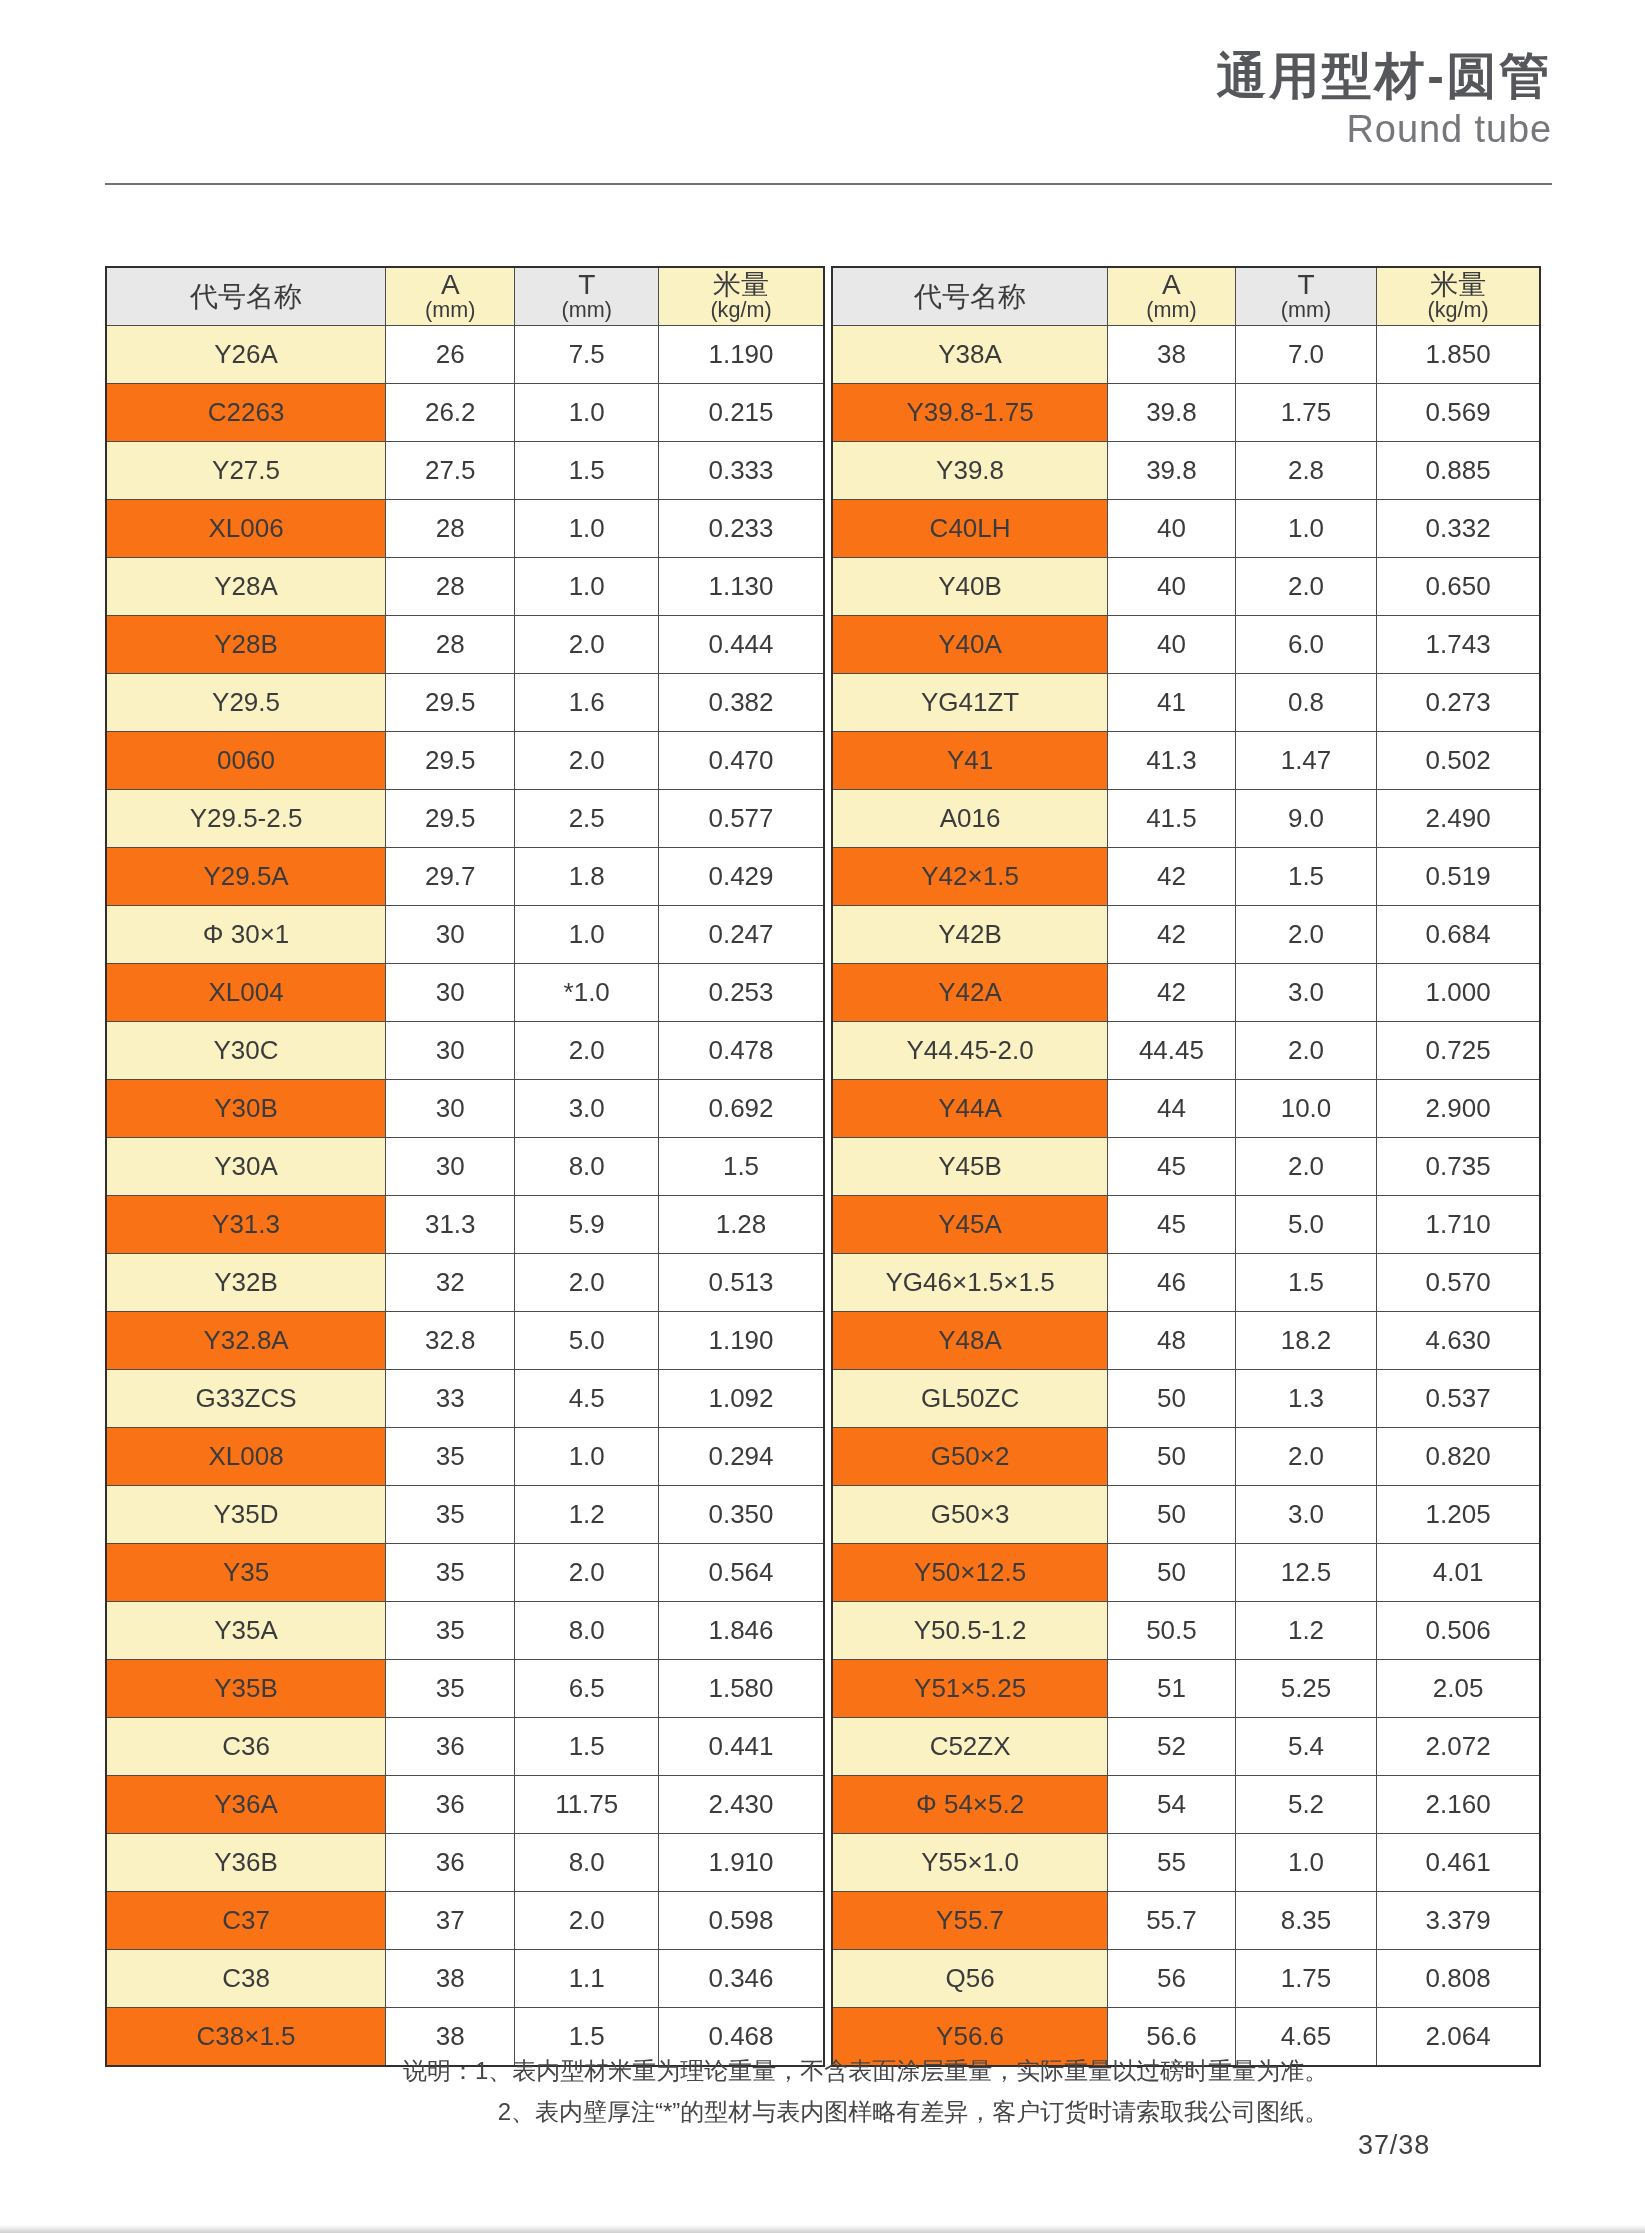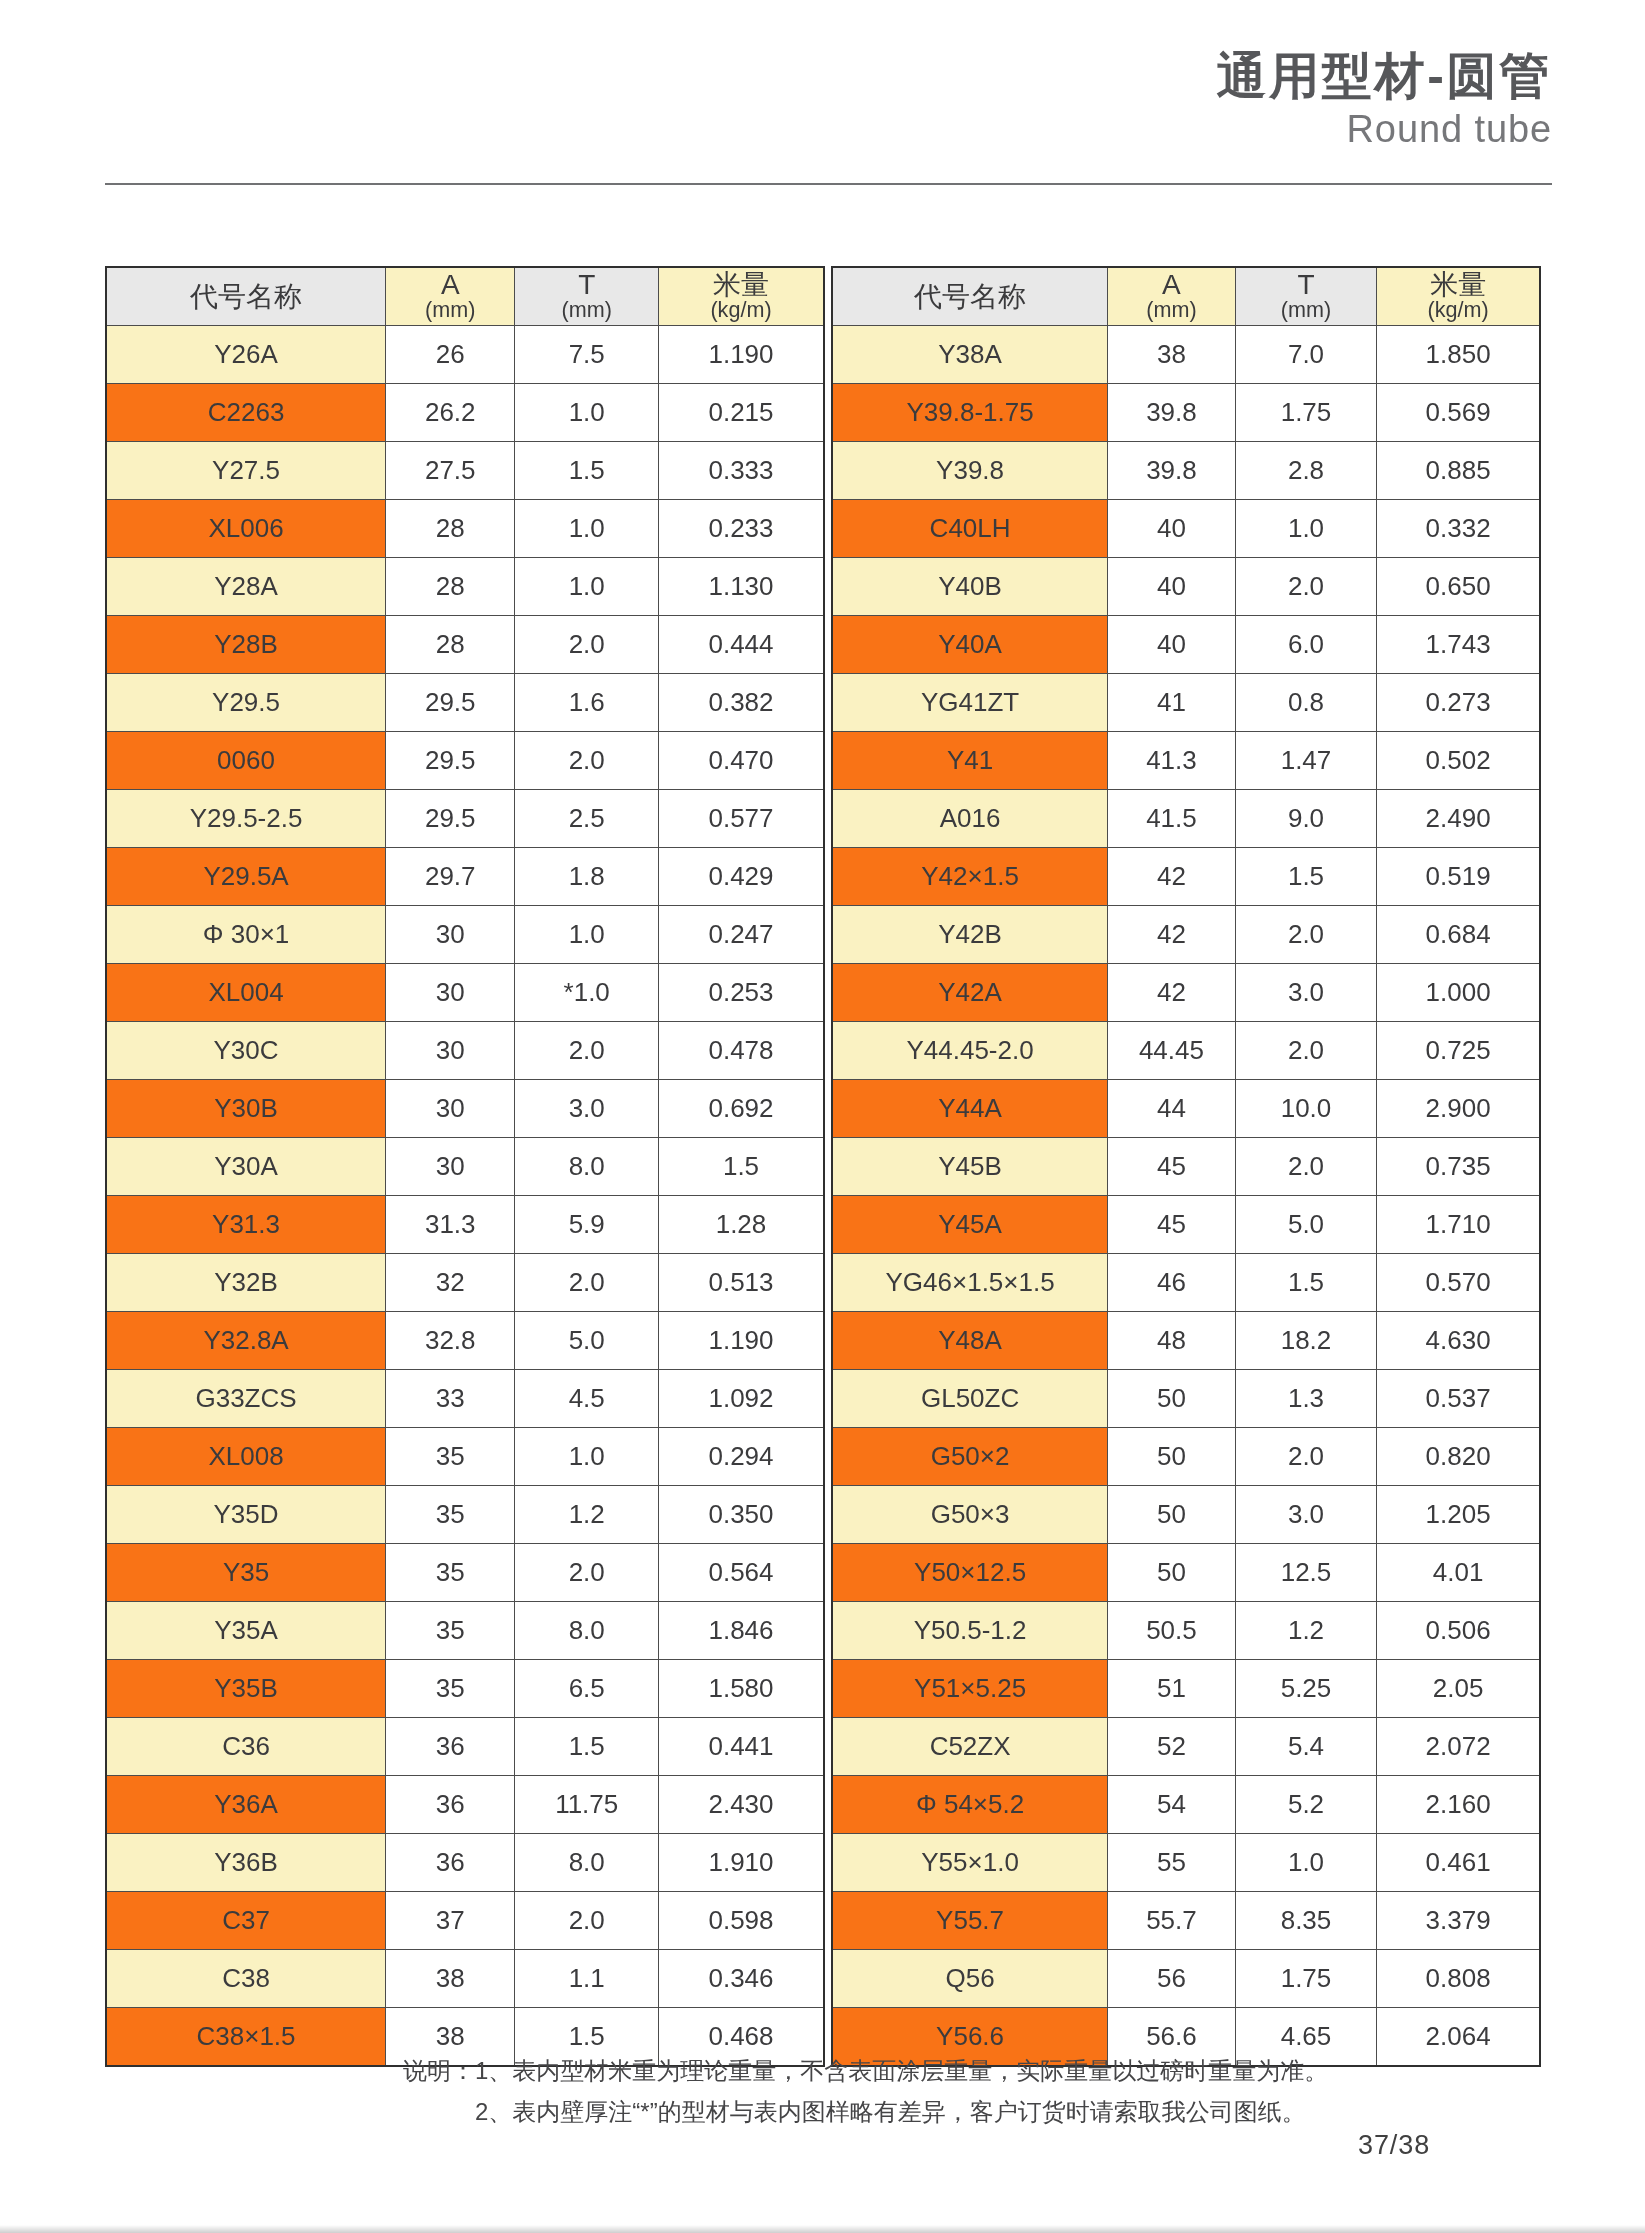--- a/index.html
+++ b/index.html
@@ -44,21 +44,21 @@
   .col-m{width:23%;}
   .h-gray{background:#e8e8e8;}
   .h-yellow{background:#faf2c2;}
   .name-yellow{background:#faf2c2;}
   .name-gray{background:#f97316;}
   .h-label{font-size:28px;color:#3b3b3d;font-weight:normal;line-height:27px;}
   .h-label.single{line-height:57px;}
   .h-unit{font-size:21.6px;color:#3b3b3d;font-weight:normal;line-height:23.4px;}
   .notes{
     position:absolute;left:403px;top:2050px;
-    display:flex;font-size:24px;color:#454547;line-height:41px;
+    display:flex;font-size:24px;color:#454547;line-height:41px;text-align:right;
   }
   .notes .prefix{white-space:nowrap;}
   .note-line{white-space:nowrap;}
   .page-number{
     position:absolute;left:1358px;top:2130px;
     font-size:27px;color:#404040;letter-spacing:0.9px;
   }
   .page-bottom-edge{
     position:absolute;left:0;bottom:0;width:1645px;height:8px;
     background:linear-gradient(#ffffff,#cfcfcf);

